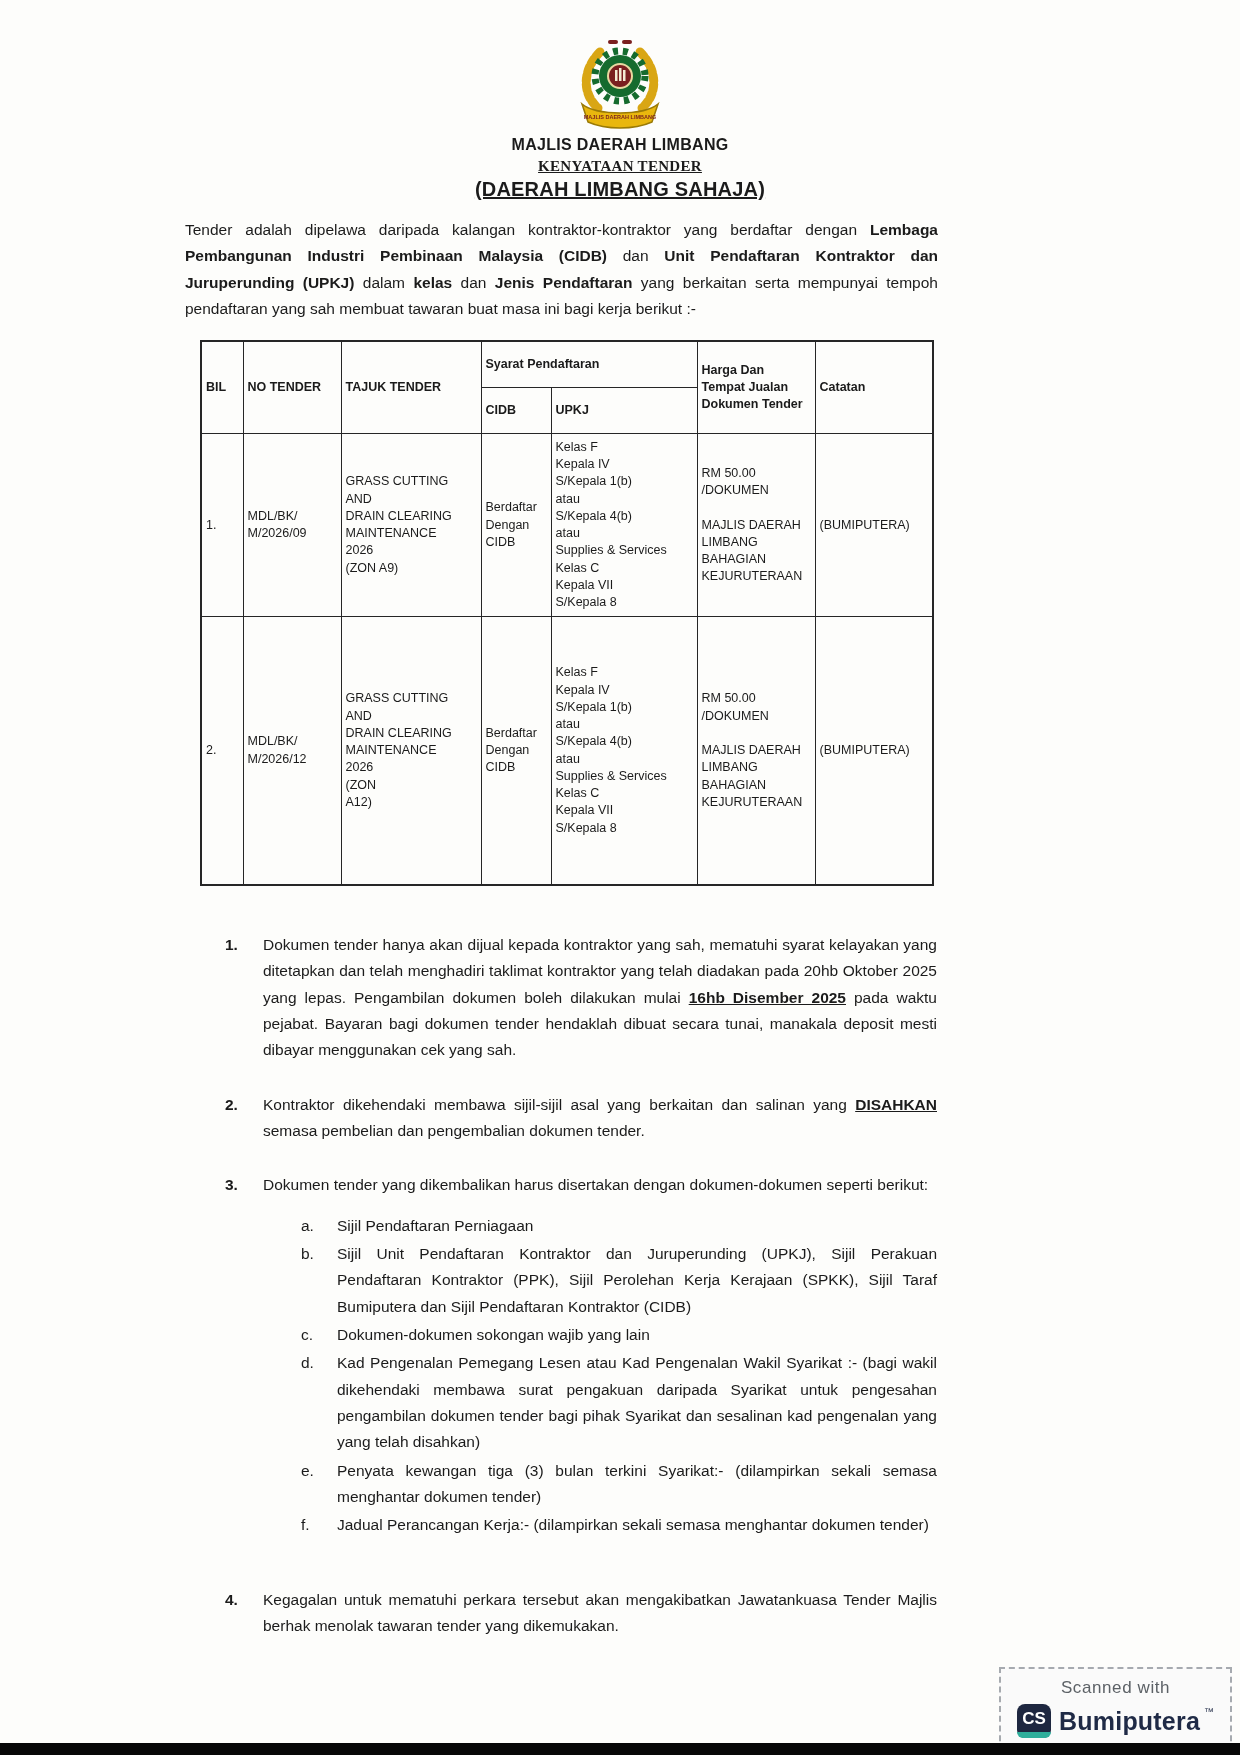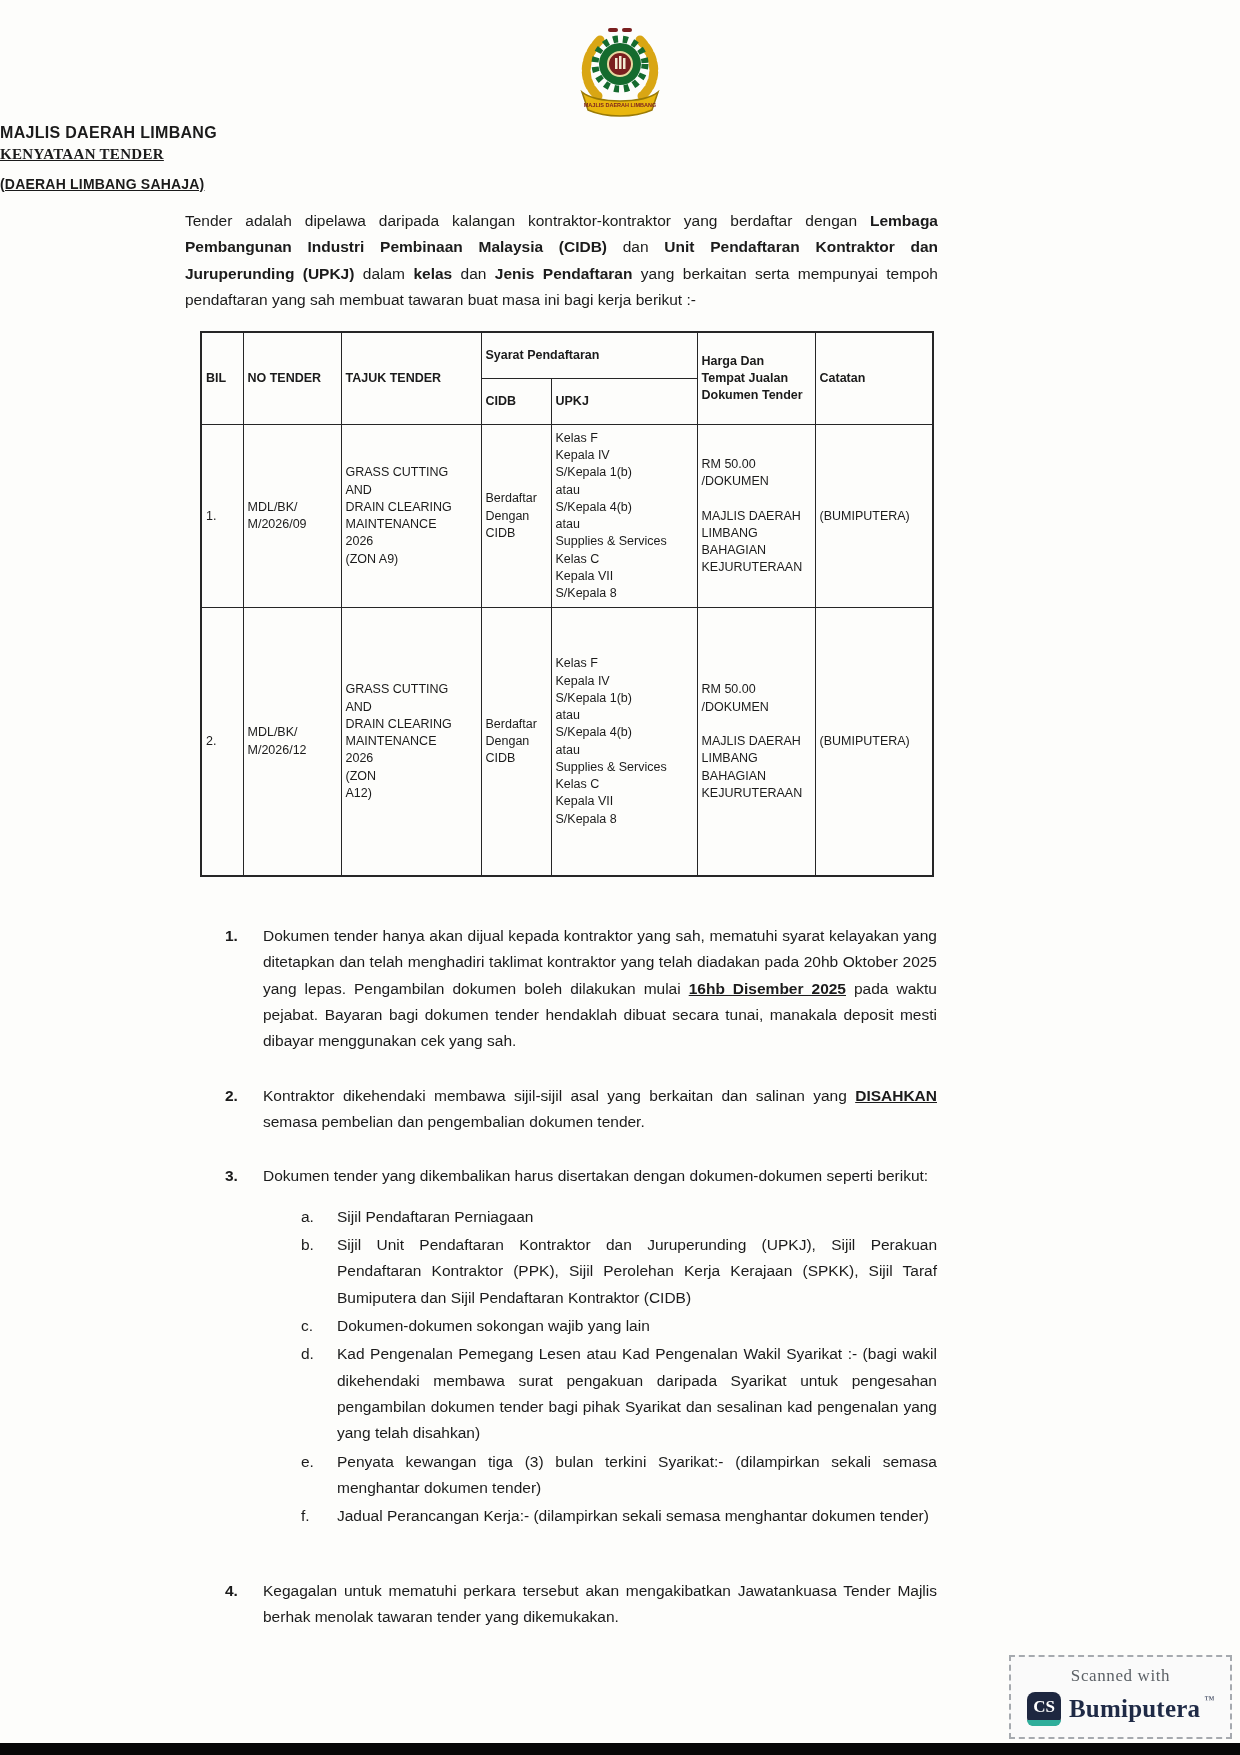--- a/index.html
+++ b/index.html
@@ -7,26 +7,26 @@
   .page {
     position:relative;
     width:1240px; height:1755px;
     margin:0 auto;
     background:#fdfdfb;
     font-family:"Liberation Sans","DejaVu Sans",sans-serif;
     color:#1b1b1b;
     overflow:hidden;
   }
   
-  .doc-header { text-align:left; padding-top:26px; }
+  .doc-header { text-align:center; padding-top:38px; }
   .crest { display:flex; justify-content:center; height:92px; }
   .org-name { font-size:16px; font-weight:bold; letter-spacing:.3px; margin-top:6px; }
   .doc-title { font-size:31px; font-weight:bold; letter-spacing:1.5px; margin-top:1px; }
   .doc-sub1 { font-size:15px; font-weight:bold; text-decoration:underline; margin-top:4px; letter-spacing:.3px;font-family:Liberation Serif, serif; }
-  .doc-sub2 { font-size:14px; font-weight:bold; text-decoration:underline; margin-top:13px; letter-spacing:.2px; }
+  .doc-sub2 { font-size:20px; font-weight:bold; text-decoration:underline; margin-top:3px; letter-spacing:.2px; }
   
   .intro {
     margin:16px 0 0 185px; width:753px;
     font-size:15.5px; line-height:1.7; text-align:justify;
   }
   .intro b, .seg-b { font-weight:bold; }
   
   .tender-table {
     border-collapse:collapse;
     margin:18px 0 0 200px;
@@ -52,23 +52,23 @@
   .sublist { margin:14px 0 0 38px; }
   .subitem { display:flex; margin-bottom:2px; }
   .sub-letter { width:36px; flex:none; }
   .sub-text { flex:1; text-align:justify; }
   
   .bottom-bar {
     position:absolute; left:0; right:0; bottom:0; height:12px;
     background:#070707;
   }
   .scan-badge {
-    position:absolute; right:8px; bottom:16px;
+    position:absolute; right:8px; bottom:4px;
     border:2px dashed #a6aaaf; background:#fafafa;
-    padding:9px 16px 11px; text-align:center;font-family:Liberation Serif, serif;
+    padding:9px 16px 11px; text-align:center;
   }
   .scan-line1 { color:#5c6166; font-size:17px; letter-spacing:.6px; }
   .badge-row { display:flex; align-items:center; justify-content:center; gap:8px; margin-top:6px; }
   .cs-icon {
     width:34px; height:34px; flex:none;
     background:#1e2740; border-radius:8px;
     position:relative; color:#fff; font-weight:bold; font-size:17px;
     display:flex; align-items:center; justify-content:center;
     padding-bottom:5px;
   }

